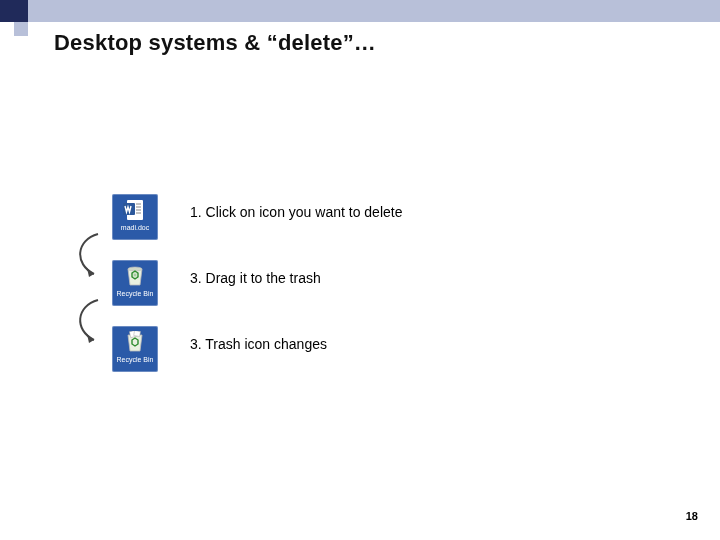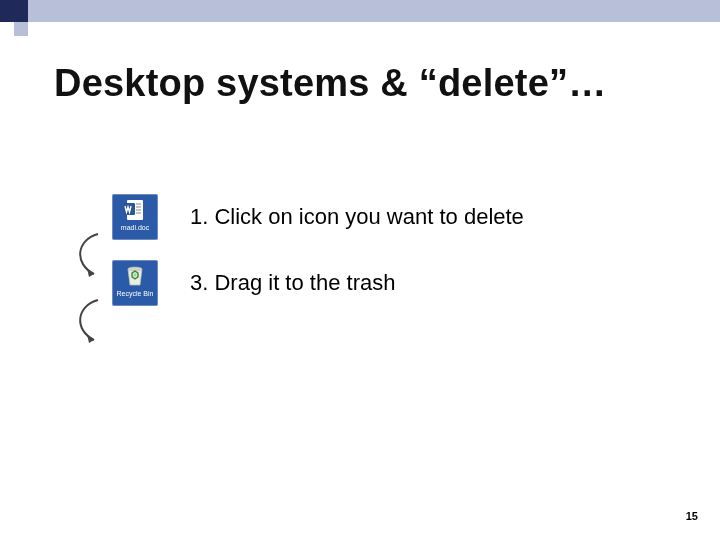--- a/index.html
+++ b/index.html
@@ -31,46 +31,45 @@
     left: 14px;
     top: 22px;
     width: 14px;
     height: 14px;
     background: #b8c0d9;
   }
   .title {
     position: absolute;
     left: 54px;
     top: 30px;
-    font-size: 38px;
+    font-size: 22px;
     font-weight: 700;
     color: #111;
     letter-spacing: 0.2px;
-    margin-top: 32px;
   }
   .content {
     position: absolute;
     left: 80px;
     top: 194px;
   }
   .row {
     display: flex;
     align-items: flex-start;
     height: 66px;
     position: relative;
   }
   .icon-col {
     width: 110px;
     display: flex;
     flex-direction: column;
     align-items: center;
     position: relative;
   }
   .text-col {
-    font-size: 22px;
+    font-size: 14px;
     color: #000;
     padding-top: 10px;
   }
   .desktop-icon {
     width: 46px;
     height: 46px;
     border-radius: 2px;
     display: flex;
     flex-direction: column;
     align-items: center;
@@ -153,29 +152,43 @@
           <ellipse cx="12" cy="4" rx="7" ry="2" fill="#d0d8c8" stroke="#bbb" stroke-width="0.6"></ellipse>
           <path d="M9 8 L12 6 L15 8 L15 12 L12 14 L9 12 Z" fill="none" stroke="#2e8b2e" stroke-width="1.4"></path>
           <path d="M12 6 L12 14 M9 8 L15 12 M15 8 L9 12" stroke="#2e8b2e" stroke-width="0.6" opacity="0.5"></path>
         </svg>
         <div class="ilabel">Recycle Bin</div>
       </div>
     </div>
     <div class="text-col">3. Drag it to the trash</div>
   </div>
 
+  <div class="row">
+    <div class="icon-col">
+      <div class="desktop-icon bg-blue">
+        <svg class="glyph" viewBox="0 0 24 22">
+          <path d="M5 4 L19 4 L17 20 L7 20 Z" fill="#e8f0e0" stroke="#bbb" stroke-width="0.8"></path>
+          <rect x="7" y="0" width="7" height="6" fill="#fff" stroke="#aaa" stroke-width="0.5" transform="rotate(-12 10 3)"></rect>
+          <rect x="11" y="0" width="6" height="5" fill="#fdfdfd" stroke="#aaa" stroke-width="0.5" transform="rotate(10 14 3)"></rect>
+          <path d="M9 9 L12 7 L15 9 L15 13 L12 15 L9 13 Z" fill="none" stroke="#2e8b2e" stroke-width="1.4"></path>
+        </svg>
+        <div class="ilabel">Recycle Bin</div>
+      </div>
+    </div>
+    <div class="text-col">3. Trash icon changes</div>
+  </div>
 
 </div>
 
 <div class="arrow arrow1">
   <svg viewBox="0 0 40 50">
     <path d="M28 4 C 6 10, 4 34, 24 44"></path>
     <polygon points="24,44 17,38 19,47"></polygon>
   </svg>
 </div>
 <div class="arrow arrow2">
   <svg viewBox="0 0 40 50">
     <path d="M28 4 C 6 10, 4 34, 24 44"></path>
     <polygon points="24,44 17,38 19,47"></polygon>
   </svg>
 </div>
 
-<div class="page-number">15</div>
+<div class="page-number">18</div>
 
 </body></html>

